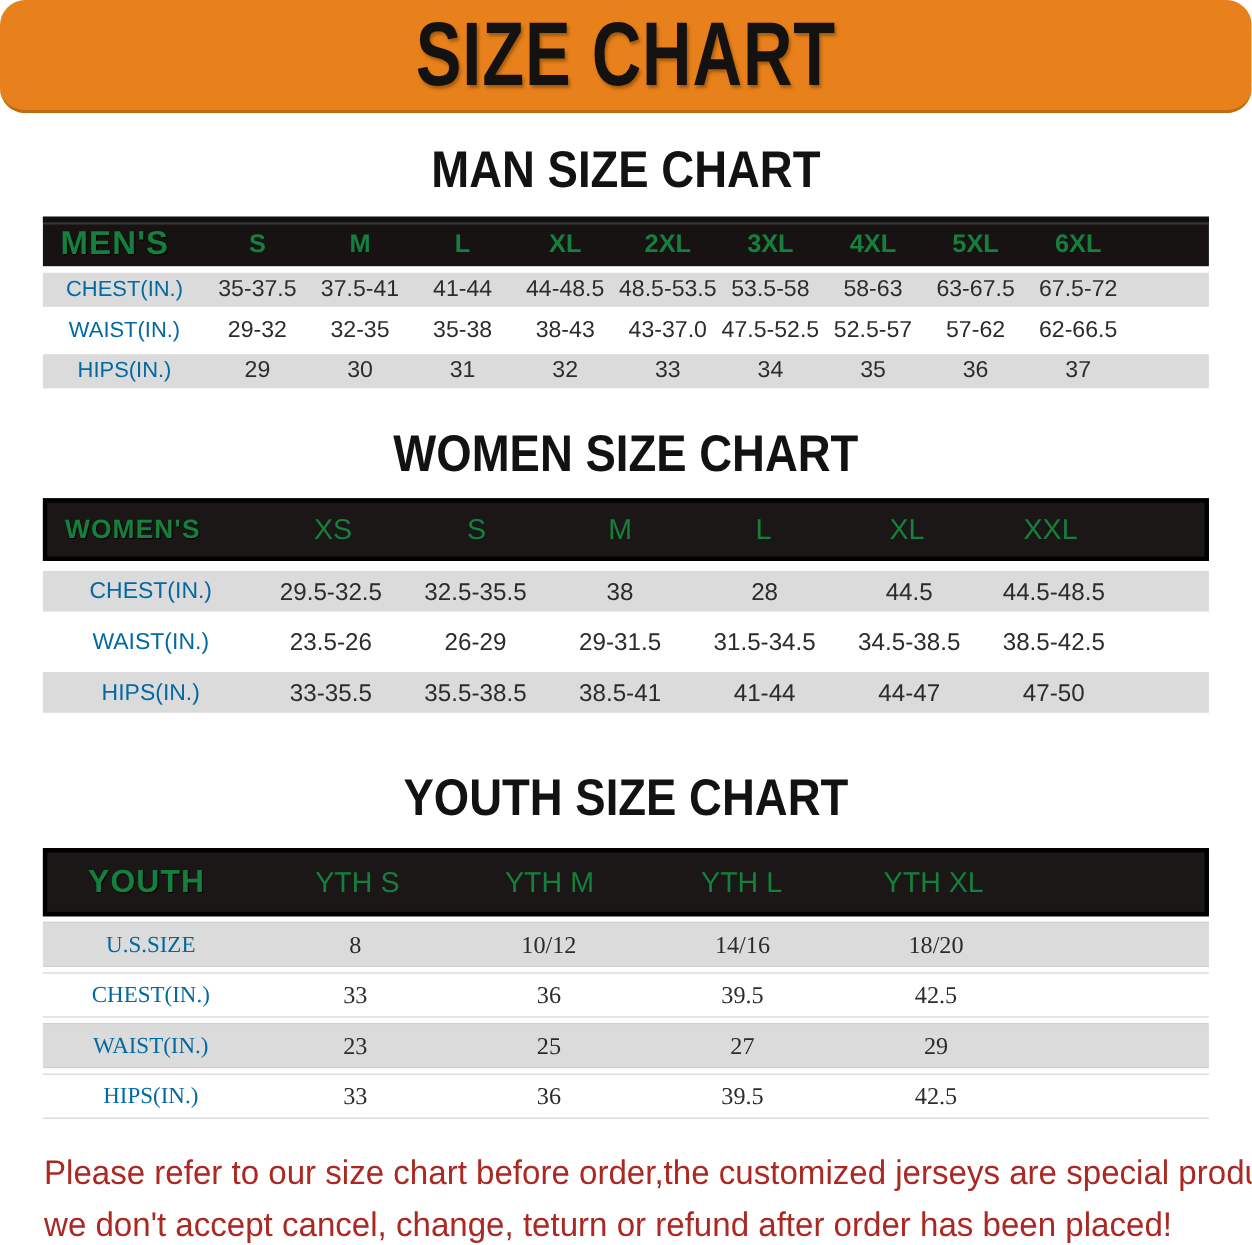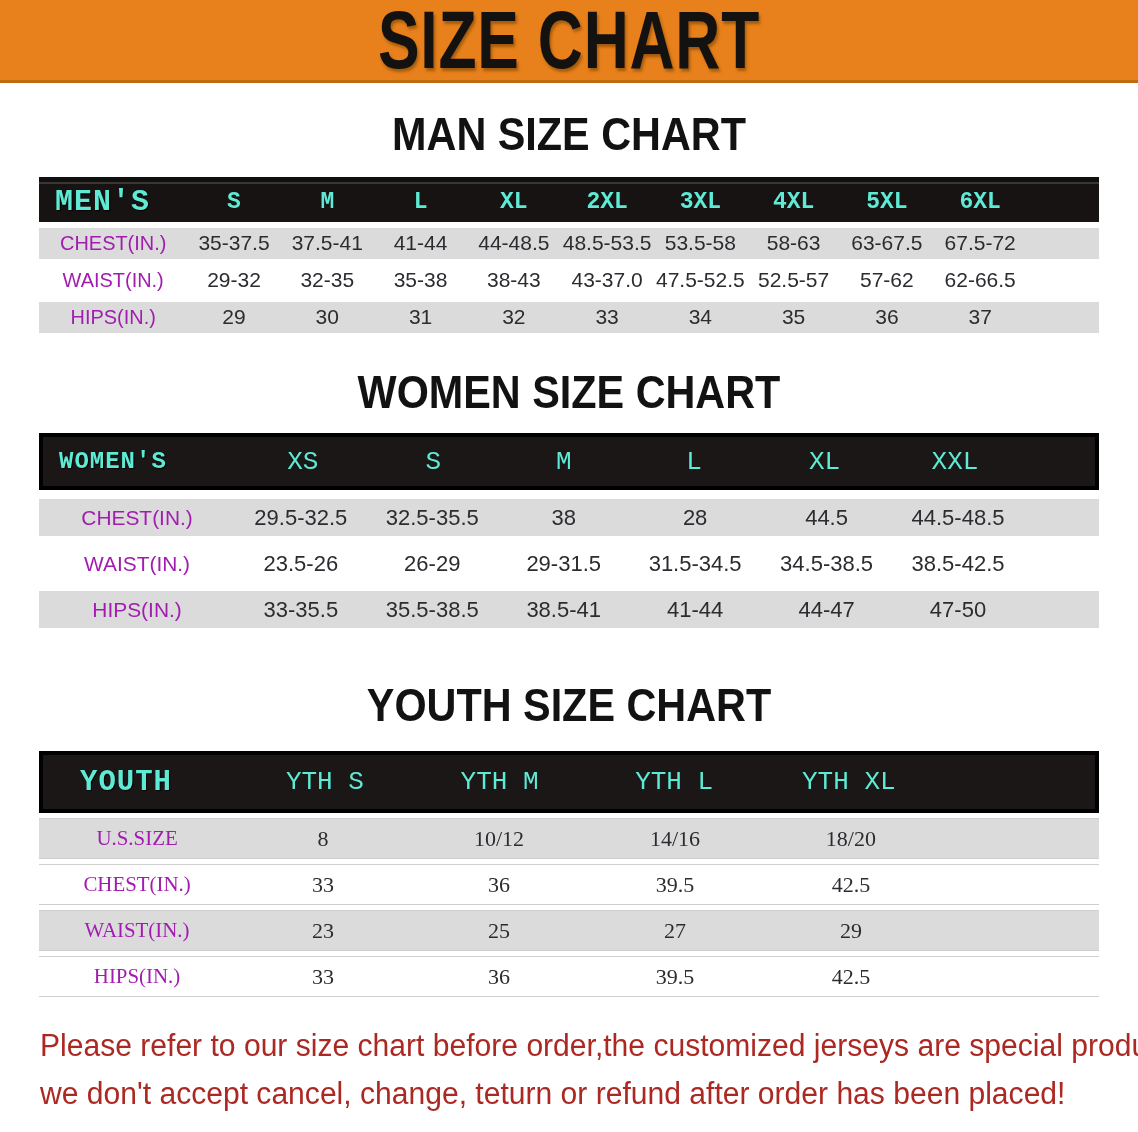--- a/index.html
+++ b/index.html
@@ -9,24 +9,24 @@
     width:1138px; height:1132px;
     margin:0 auto;
     background:#ffffff;
     overflow:hidden;
     font-family:"Liberation Sans", sans-serif;
     color:#1c1c1e;
   }
 
   
   .banner {
-    width:100%; height:83px;
+    width:100%; height:103px;
     background:var(--accent, #E8811B);
     border-bottom:3px solid #c06a12;
-    display:flex; align-items:center; justify-content:center;
+    display:flex; align-items:center; justify-content:center;border-radius:23px;
   }
   .banner-title {
     font-size:76px; font-weight:800; line-height:1;
     color:#141210;
     letter-spacing:1px;
     transform:scaleX(0.82) scaleY(1.08);
     text-shadow:2px 3px 3px rgba(110,60,0,0.55);
     white-space:nowrap;
   }
 
@@ -45,22 +45,21 @@
   
   .size-table { width:1060px; margin:0 auto; }
   .trow { display:grid; align-items:center; }
 
   .men   .trow { grid-template-columns:14% repeat(9, 8.8%) 1fr; }
   .women .trow { grid-template-columns:18.5% repeat(6, 12.4%) 1fr; }
   .youth .trow { grid-template-columns:18.5% repeat(4, 16.6%) 1fr; }
 
   .thead {
     background:#171312;
-    color:#5eead4;
-    font-family:Liberation Mono, monospace;
+    color:#15803d;
   }
   .men   .thead { height:45px; border-top:5px solid #101010; box-shadow:inset 0 2px 0 #3a3633; }
   .women .thead { height:57px; border:4px solid #000000; background:#1b1716; }
   .youth .thead { height:62px; border:4px solid #000000; background:#1b1716; }
 
   .th-label {
     font-weight:800; letter-spacing:1px;
     padding-left:16px; text-align:left;
     text-shadow:1px 1px 1px #000;
     white-space:nowrap;
@@ -75,21 +74,21 @@
   .youth .th-size { font-size:26px; font-weight:400; }
 
   .data  { color:#2c2c30; }
   .data .td, .data .td-label { text-align:center; white-space:nowrap; }
   .men   .data { height:31px; margin-top:6px; font-size:21px; }
   .women .data { height:37px; margin-top:9px; font-size:22px; }
   .youth .data { height:41px; margin-top:5px; font-size:22px;
                  border-top:1px solid #cfcfcf; border-bottom:1px solid #cfcfcf;font-family:Liberation Serif, serif; }
   .data.gray  { background:#dbdbdb; }
   .data.white { background:#ffffff; }
-  .td-label { font-size:0.95em; color:#a21caf; }
+  .td-label { font-size:0.95em; color:#0369a1; }
 
   
   .disclaimer {
     margin-top:25px;
     padding-left:40px; padding-right:20px;
     color:var(--warn, #AC2822);
   }
   .disclaimer p {
     font-size:31px; line-height:48px;
     font-weight:400;

